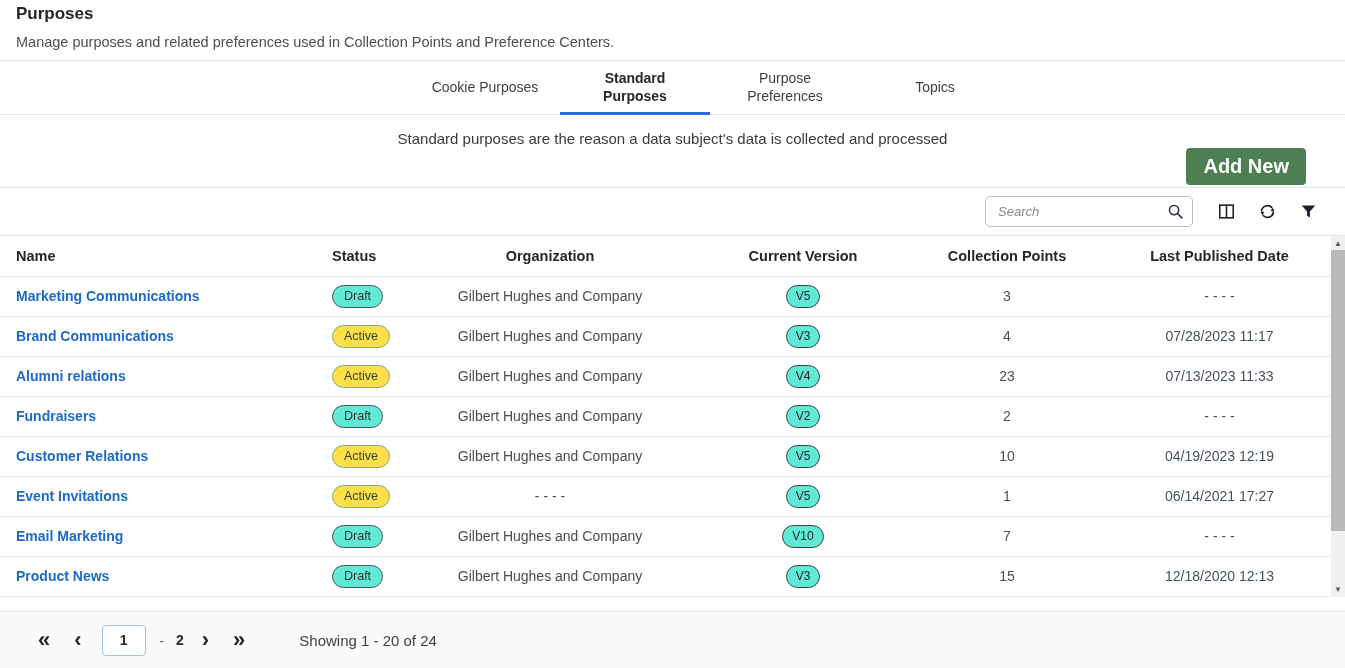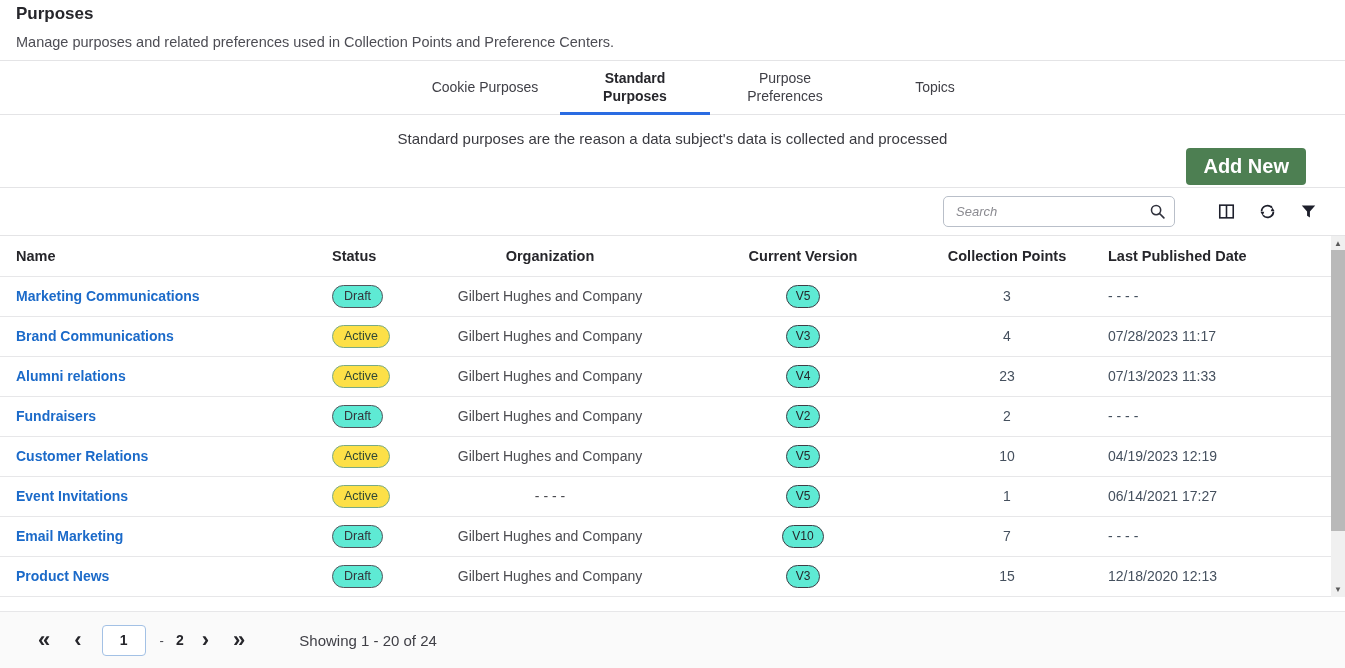--- a/index.html
+++ b/index.html
@@ -51,25 +51,25 @@
     padding: 7px 17px; cursor: pointer;
   }
 
   
   .toolbar-row {
     height: 48px; border-bottom: 1px solid #e4e4e6;
     display: flex; align-items: center; justify-content: flex-end;
     padding-right: 27px; gap: 22px;
   }
   .search-box {
-    width: 232px; height: 31px;
+    width: 208px; height: 31px;
     border: 1px solid #b9bfc9; border-radius: 5px;
     display: flex; align-items: center;
     padding: 0 8px 0 12px; background: #fff;
-    margin-right: 20px;
+    margin-right: 2px;
   }
   .search-box input {
     flex: 1; border: none; outline: none;
     font-family: "Liberation Sans", sans-serif;
     font-size: 13px; color: #33333a; min-width: 0;
   }
   .search-box input::placeholder { font-style: italic; color: #8a8a90; }
   .tool-icon { width: 19px; height: 19px; cursor: pointer; display: inline-flex; }
   .tool-icon svg { width: 100%; height: 100%; }
 
@@ -86,21 +86,21 @@
   thead th {
     font-size: 14.5px; font-weight: 700; color: #26262b;
     border-bottom: 1px solid #e7e7e9; text-align: center;
   }
   thead th.al { text-align: left; }
   tbody td { border-bottom: 1px solid #e7e7e9; color: #4b4b50; text-align: center; }
   tbody td.al { text-align: left; margin-left: 8px; }
   td.cell-name { padding-left: 16px; }
   th.h-name { padding-left: 16px; margin-left: 40px; }
   th.h-status, td.cell-status { padding-left: 16px; text-align: left; }
-  th.h-date, td.cell-date { padding-left: 20px; text-align: left; }
+  th.h-date, td.cell-date { padding-left: 20px; text-align: center; }
   .name-link { color: #1b6ac9; font-weight: 700; font-size: 14px; text-decoration: none; cursor: pointer; }
   td.cell-points, td.cell-date { color: #45505e; }
 
   .pill {
     display: inline-block; padding: 3px 11px;
     border-radius: 13px; font-size: 12.5px;
     border: 1px solid; background: #5eead4; line-height: 15px;
   }
   .pill-draft { border-color: #54545b; color: #33333a; }
   .pill-active { border-color: #78aa86; color: #2f4636; background: #fde047; }

